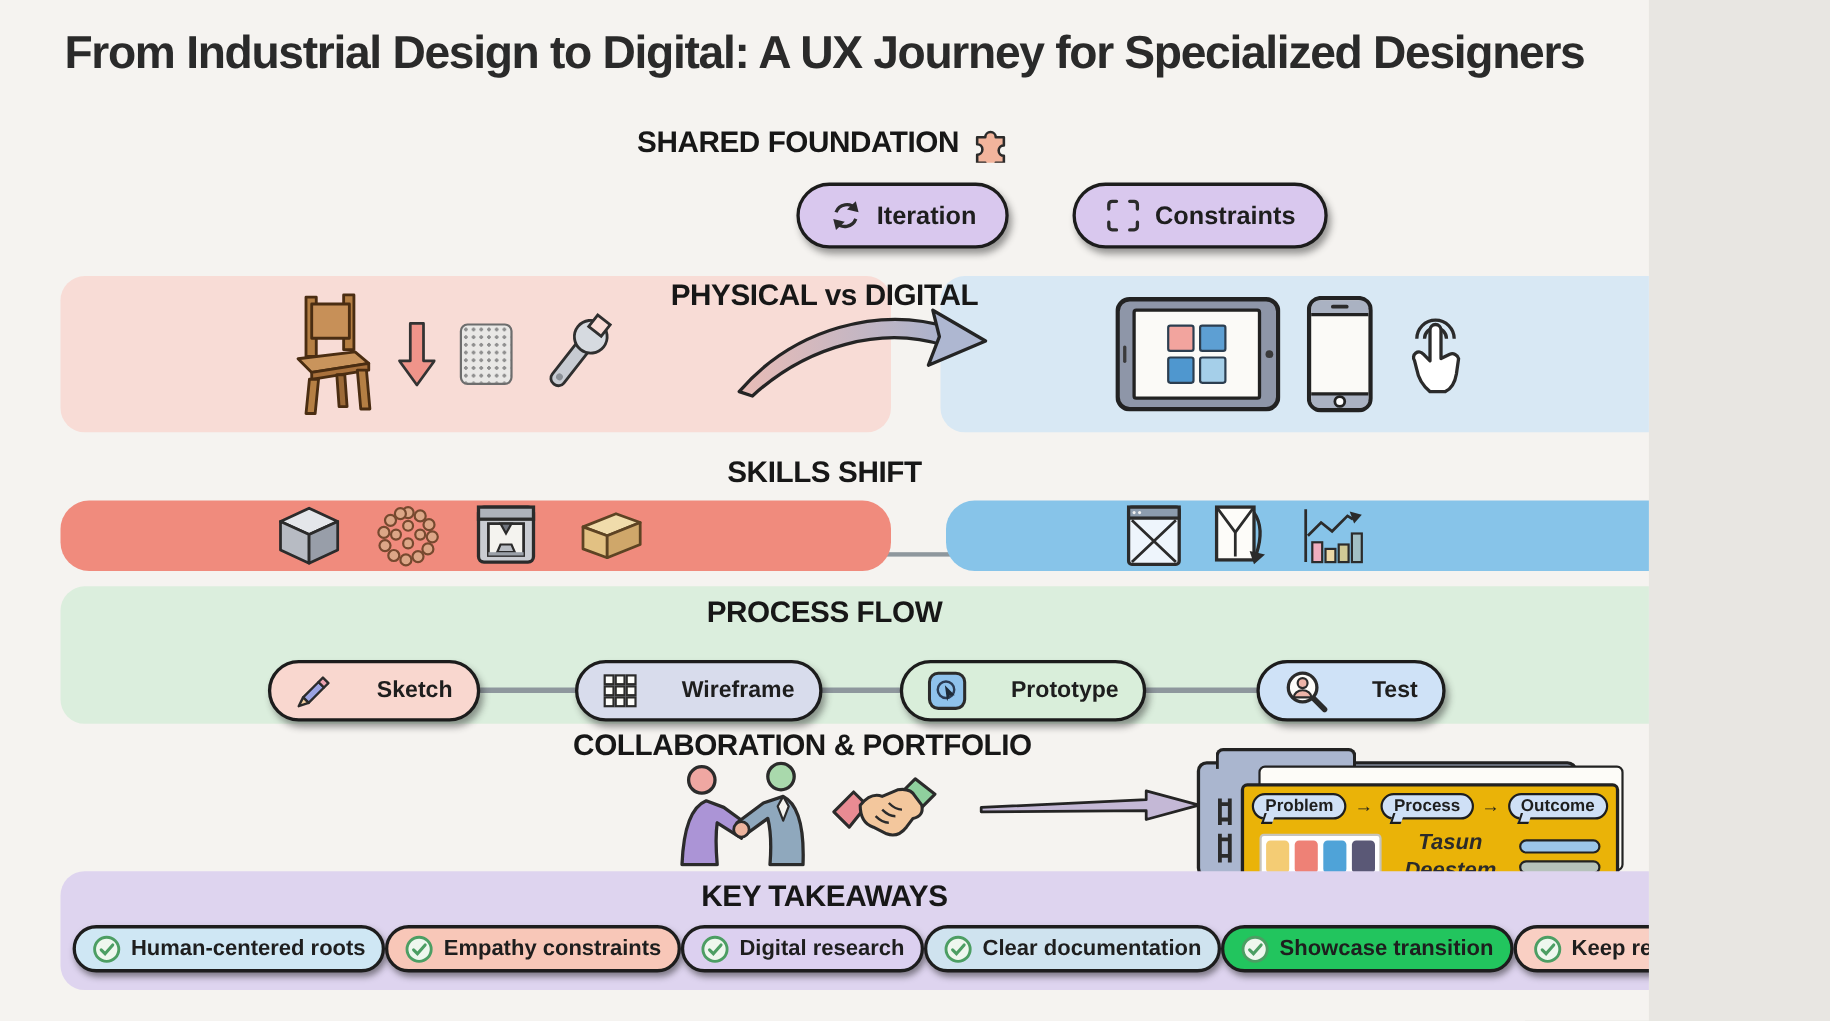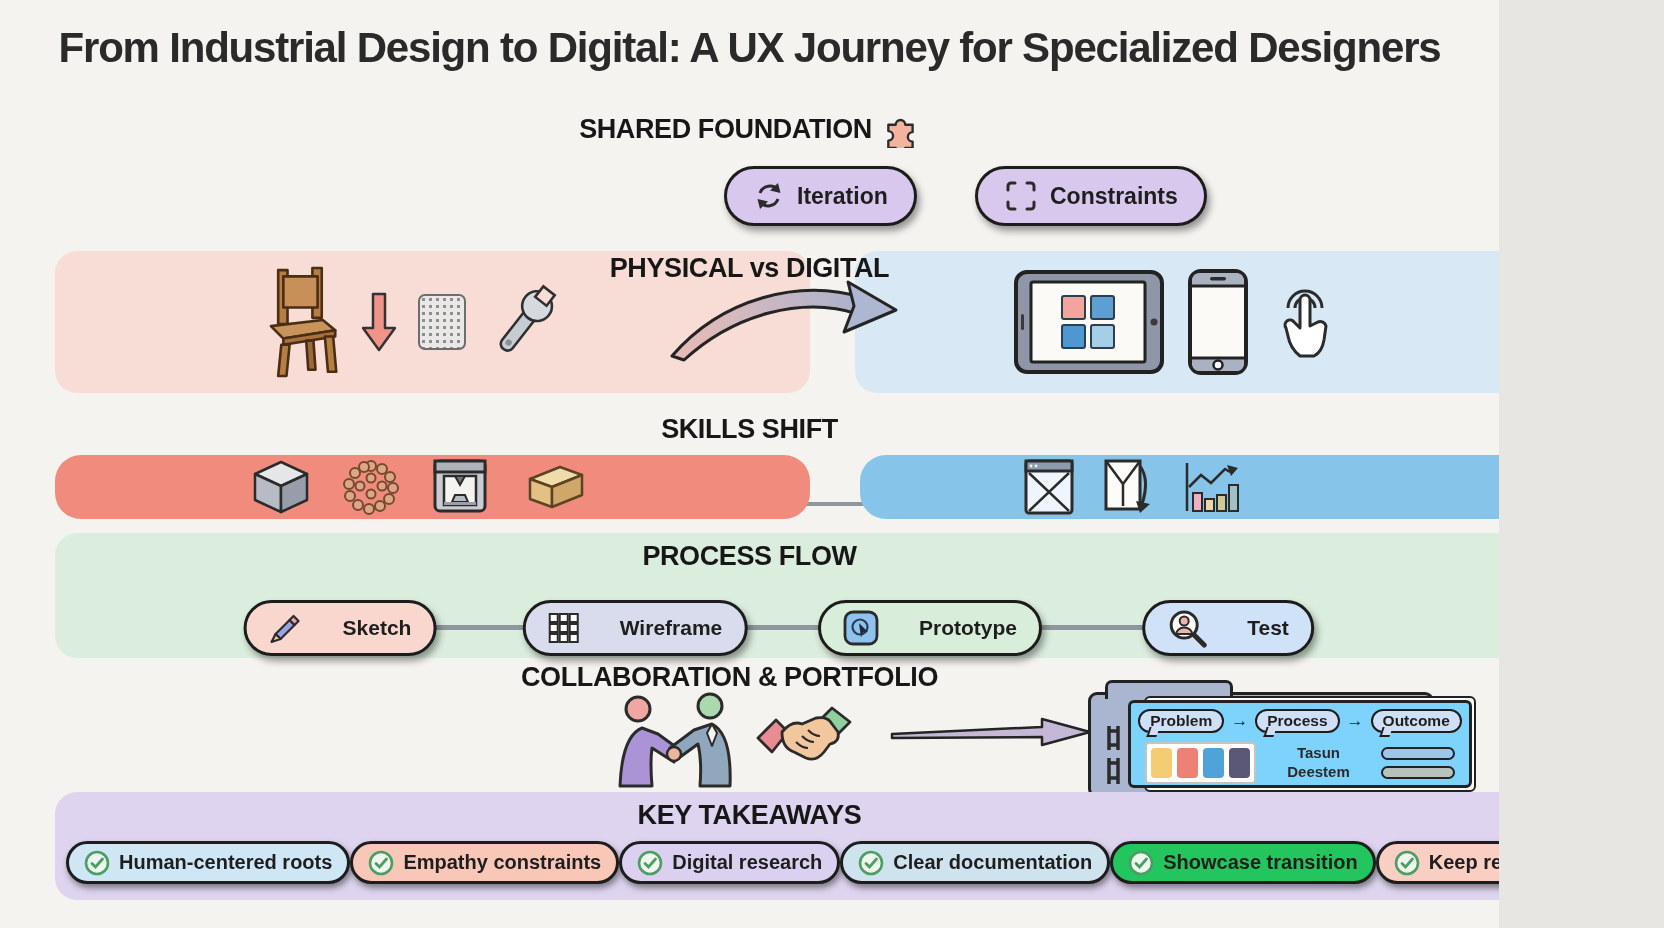--- a/index.html
+++ b/index.html
@@ -39,32 +39,32 @@
 
   
   .collab-el{position:absolute;}
   .folder{position:absolute;left:1088px;top:686px;width:396px;height:112px;}
   .folder-back{position:absolute;left:0;top:6px;width:340px;height:100px;background:#aab6cf;
                border:3px solid #222;border-radius:9px;}
   .folder-back::before{content:"";position:absolute;left:14px;top:-15px;width:122px;height:16px;background:#aab6cf;
                border:3px solid #222;border-bottom:none;border-radius:7px 7px 0 0;}
   .sheet{position:absolute;left:56px;top:10px;width:328px;height:92px;background:#fdfcf8;
          border:2.5px solid #222;border-radius:6px;}
-  .card{position:absolute;left:40px;top:14px;width:344px;height:88px;background:#7dd3fc;
+  .card{position:absolute;left:40px;top:26px;width:344px;height:88px;background:#eab308;
         border:3px solid #222;border-radius:6px;box-sizing:border-box;padding:6px 10px 4px;}
   .bubble-row{display:flex;align-items:center;justify-content:center;gap:7px;}
   .bubble{position:relative;border:2.5px solid #1d1d1d;border-radius:13px;background:#cfe0f6;
           padding:1px 10px;font-size:15.5px;font-weight:700;}
   .bubble::after{content:"";position:absolute;left:8px;bottom:-6px;width:8px;height:8px;background:#cfe0f6;
           border-left:2.5px solid #1d1d1d;border-bottom:2.5px solid #1d1d1d;transform:skewX(-18deg);}
   .bub-arrow{font-weight:800;font-size:17px;}
   .card-row2{display:flex;align-items:center;justify-content:space-between;margin-top:9px;padding:0 4px;}
   .swatchbox{display:flex;gap:5px;padding:4px;background:#fff;border:2px solid #c6c4bd;border-radius:4px;}
   .swatch{width:21px;height:30px;border-radius:4px;}
-  .cap{text-align:center;font-weight:700;font-size:15px;line-height:1.25;color:#2b2b2b;}
+  .cap{text-align:center;font-weight:700;font-size:20px;line-height:1.25;color:#2b2b2b;font-style:italic;}
   .pillstack{display:flex;flex-direction:column;gap:6px;}
   .mini-bar{width:74px;height:13px;border-radius:8px;border:2.5px solid #222;box-sizing:border-box;}
 </style>
 </head>
 <body>
 
 <div class="canvas">
 
   <div class="hd title">From Industrial Design to Digital: A UX Journey for Specialized Designers</div>
 

